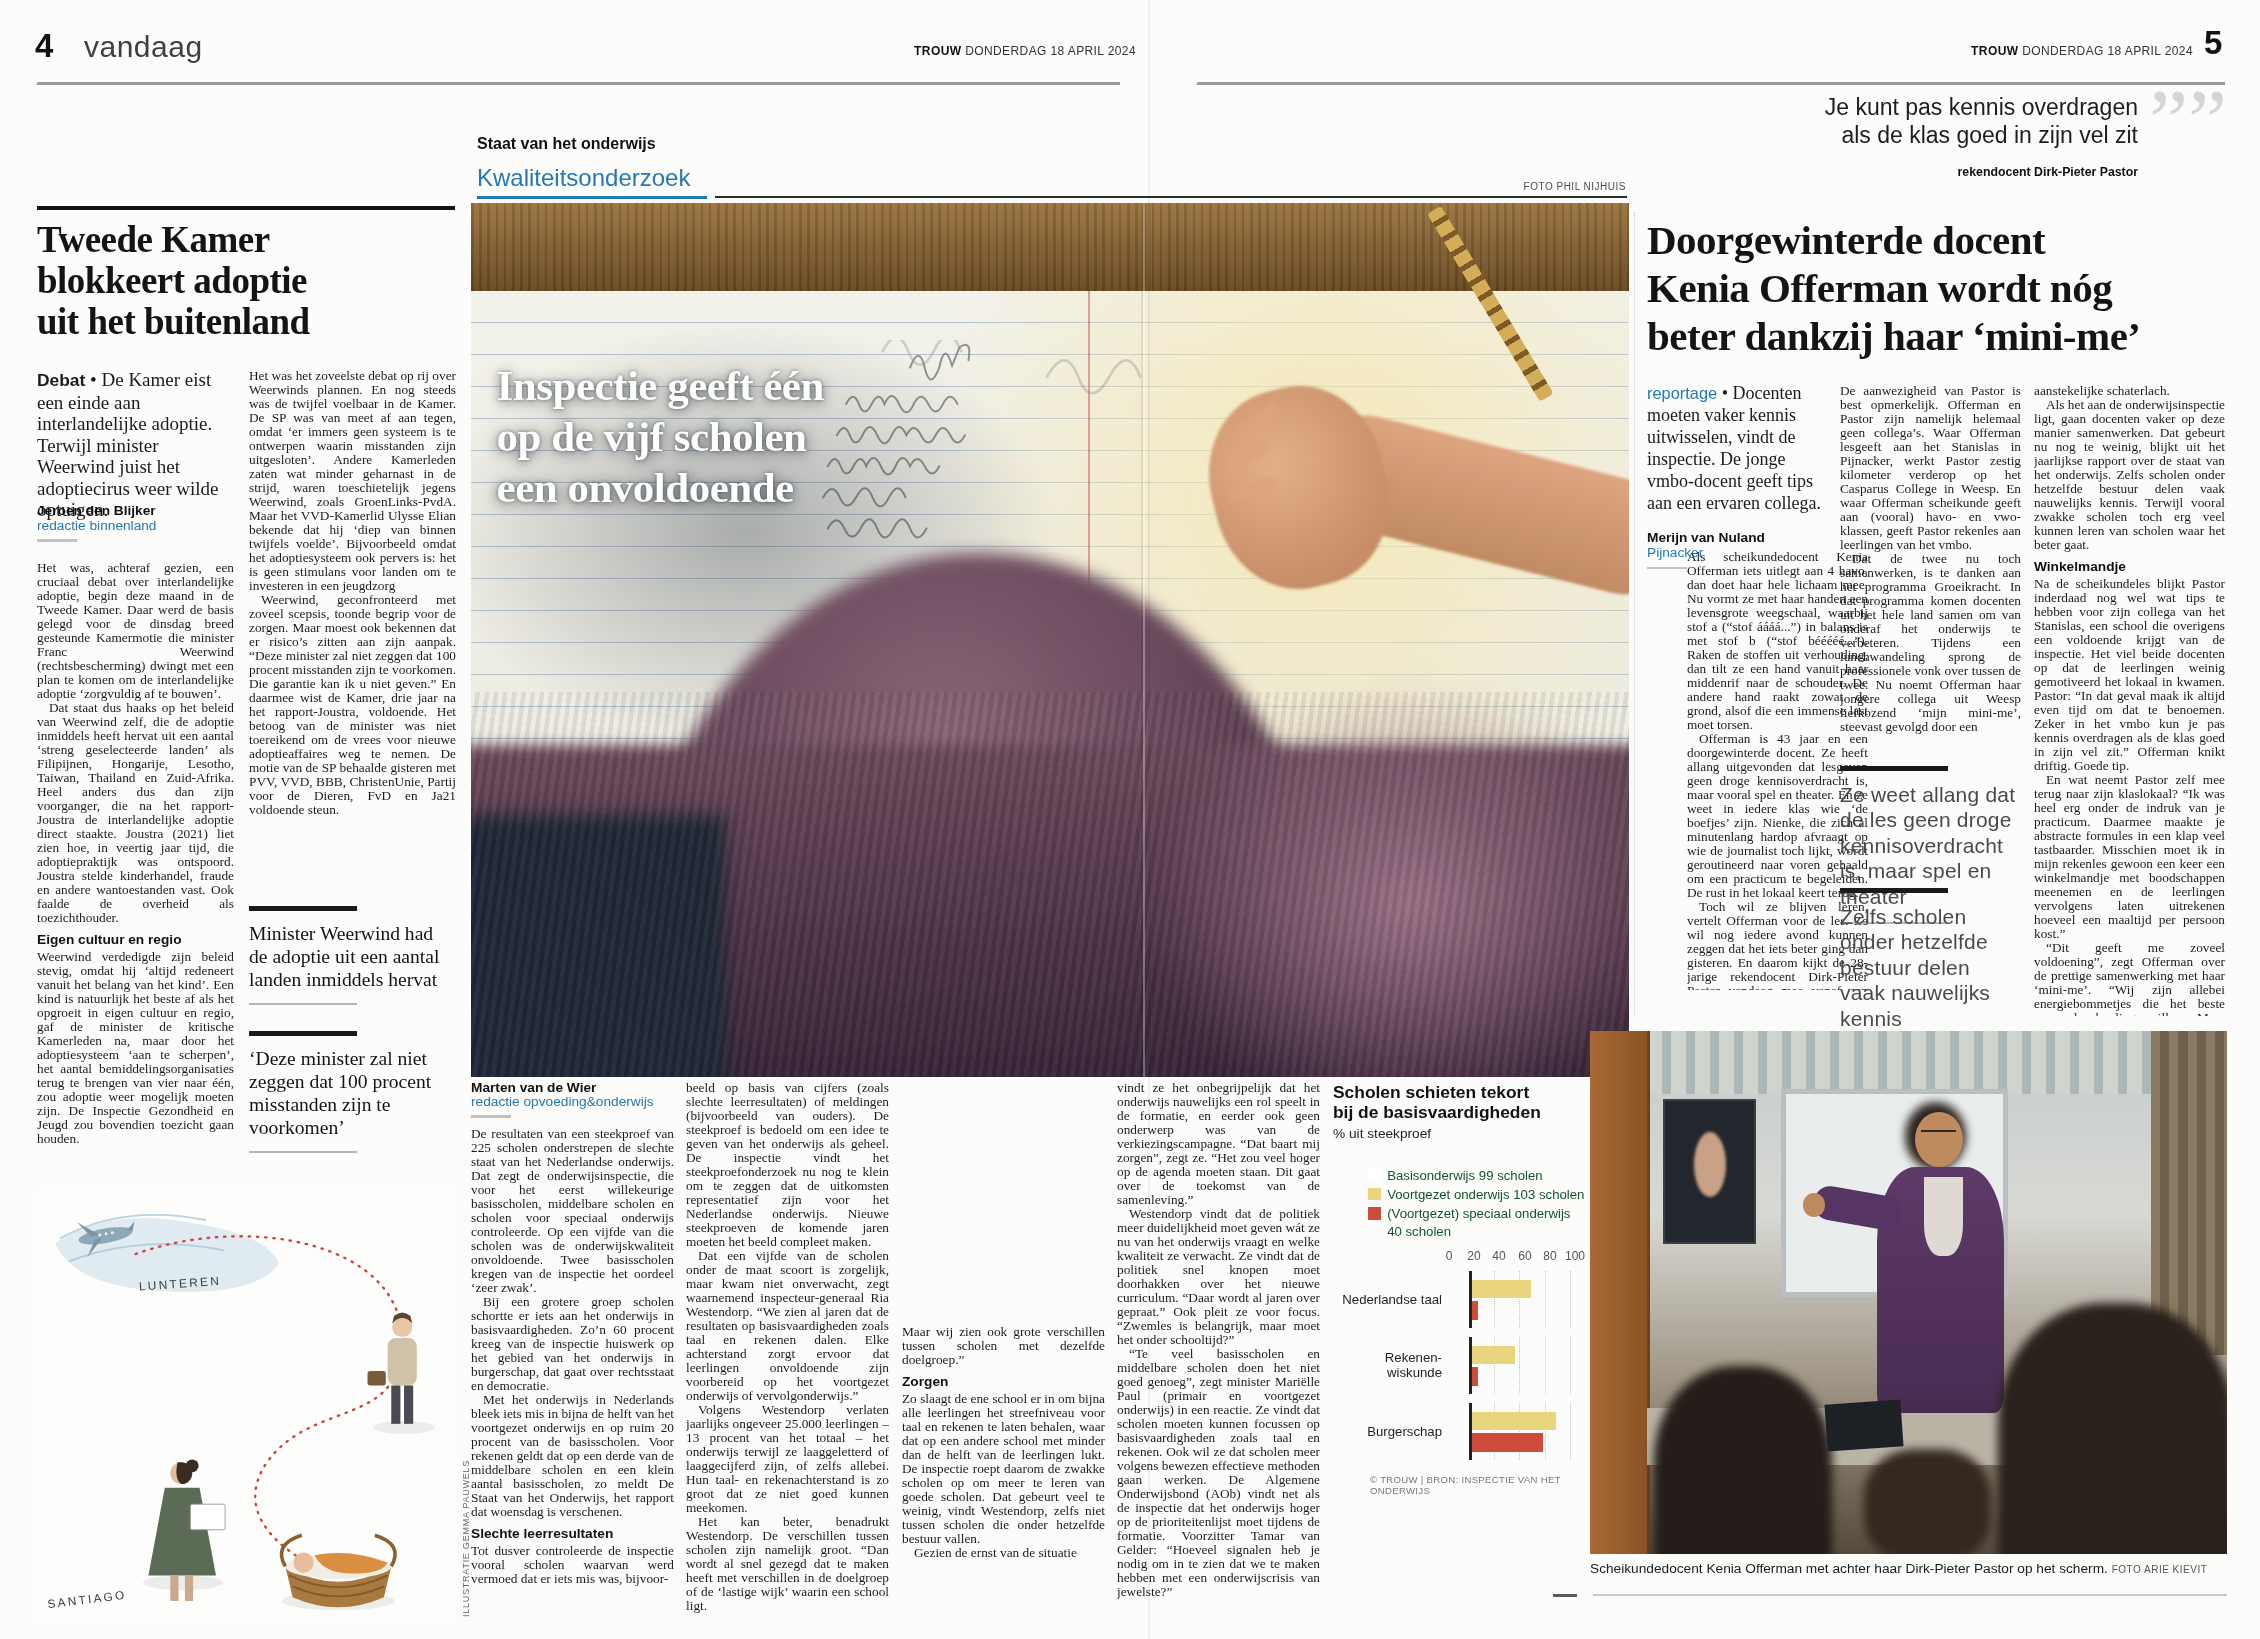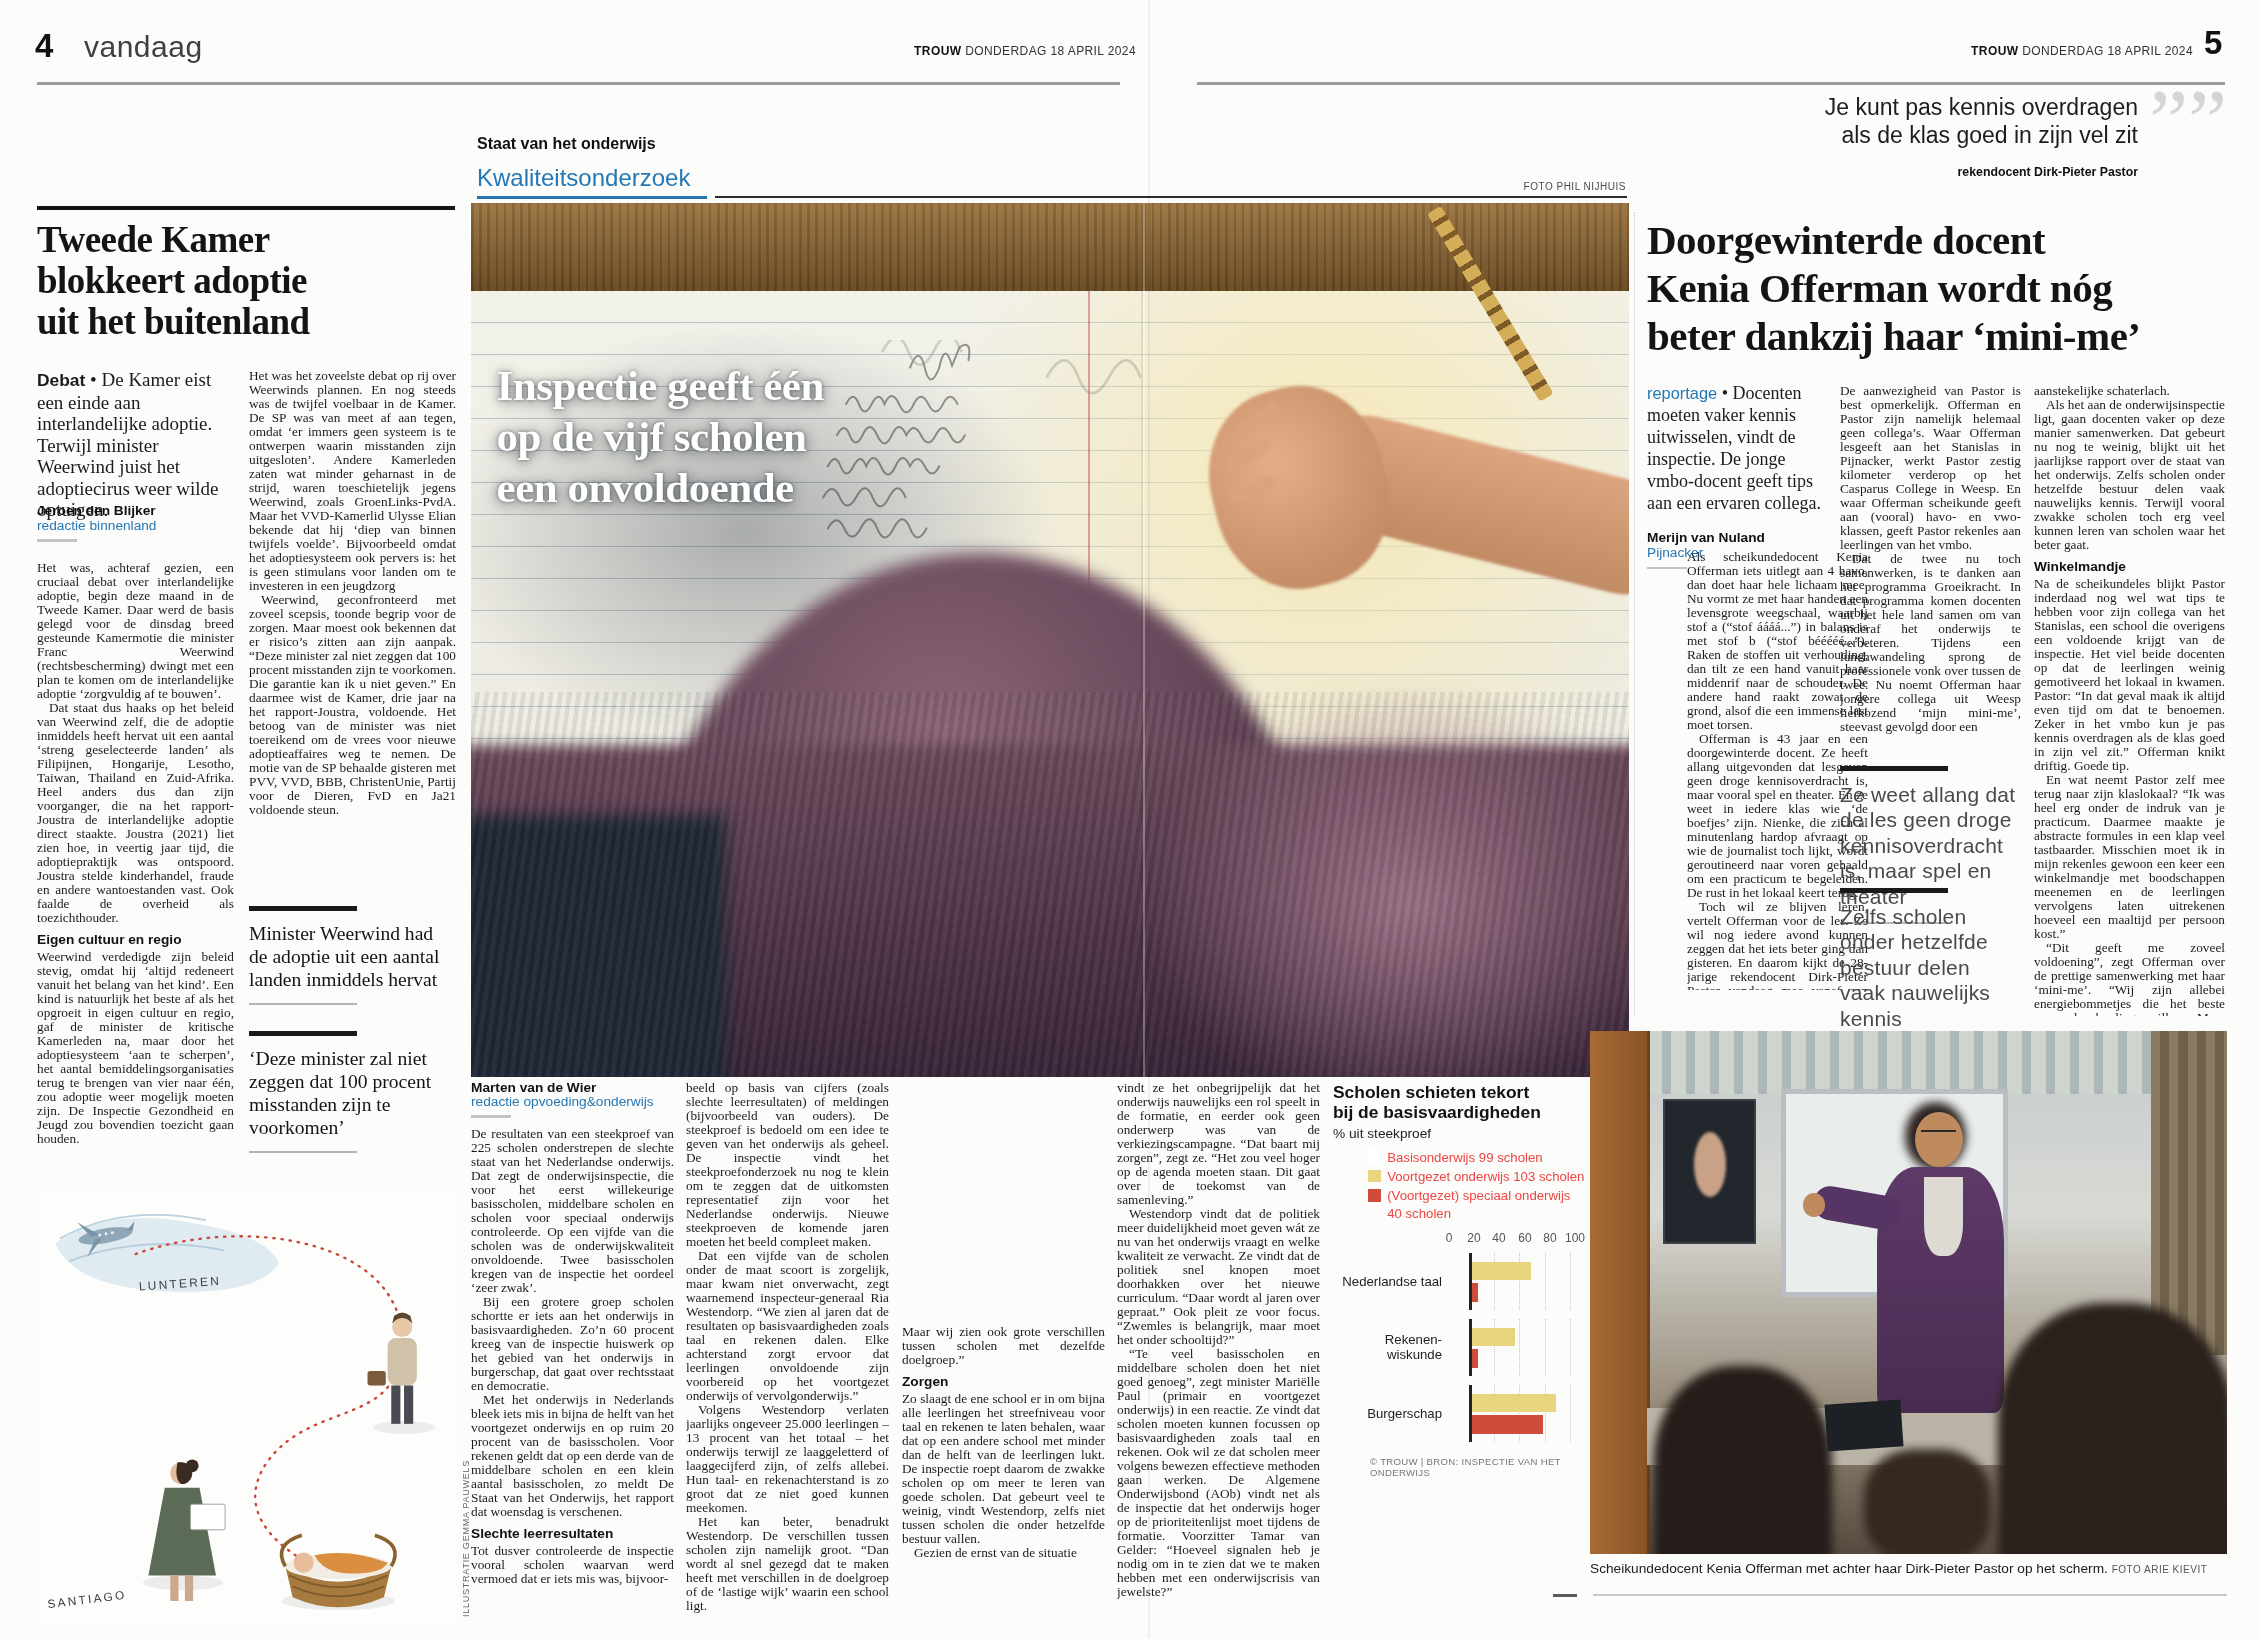--- a/index.html
+++ b/index.html
@@ -70,21 +70,21 @@
   .knit{position:absolute;left:0;top:56%;width:100%;height:44%;opacity:.75;
         background:repeating-linear-gradient(98deg,rgba(255,255,255,.05) 0 4.6px,rgba(0,0,0,.10) 4.6px 9.1px);}
   .overlay-headline{position:absolute;left:25.6px;top:157px;width:530px;font-weight:bold;font-size:43px;line-height:51px;
         color:#fff;text-shadow:0 1.8px 12.8px rgba(10,20,30,.6),0 0 3.7px rgba(10,20,30,.45);letter-spacing:-0.5px;}
   .standfirst{position:absolute;left:25.6px;top:355px;width:373px;padding:11px 13.7px;
         background:rgba(57,82,105,.82);color:#fff;font-size:18.3px;line-height:24px;}
   
   .chart{left:1333px;top:1082px;width:252px;height:437px;font-family:"Liberation Sans",sans-serif;}
   .c-title{font-weight:bold;font-size:17.4px;line-height:20px;color:#111;}
   .c-sub{font-size:13.7px;color:#222;margin-top:3.7px;}
-  .c-legend{margin-top:8px;font-size:13.2px;color:#ef4444;}
+  .c-legend{margin-top:26px;font-size:13.2px;color:#14532d;}
   .c-legrow{display:flex;margin-bottom:1.8px;line-height:17.4px;}
   .c-swatch{flex:0 0 12.8px;height:12.8px;margin:1.8px 6.4px 0 35px;}
   .c-ticks{position:relative;height:14.6px;margin-top:9.1px;font-size:12px;color:#555;}
   .c-ticks span{position:absolute;transform:translateX(-50%);}
   .cgroup{display:flex;align-items:center;margin-bottom:20px;gap:20px;}
   .clabel{flex:0 0 109px;text-align:right;padding-right:7.3px;font-size:13.2px;line-height:15.5px;color:#222;}
   .cbars{position:relative;height:46px;width:132px;}
   .cbars .axis{position:absolute;left:0;top:-5.5px;bottom:-5.5px;width:2.3px;background:#222;}
   .cbars .gl{position:absolute;top:-5.5px;bottom:-5.5px;width:0;border-left:0.9px dotted #c3c3c3;}
   .cbars .bar{position:absolute;height:18.3px;left:2.3px;}

